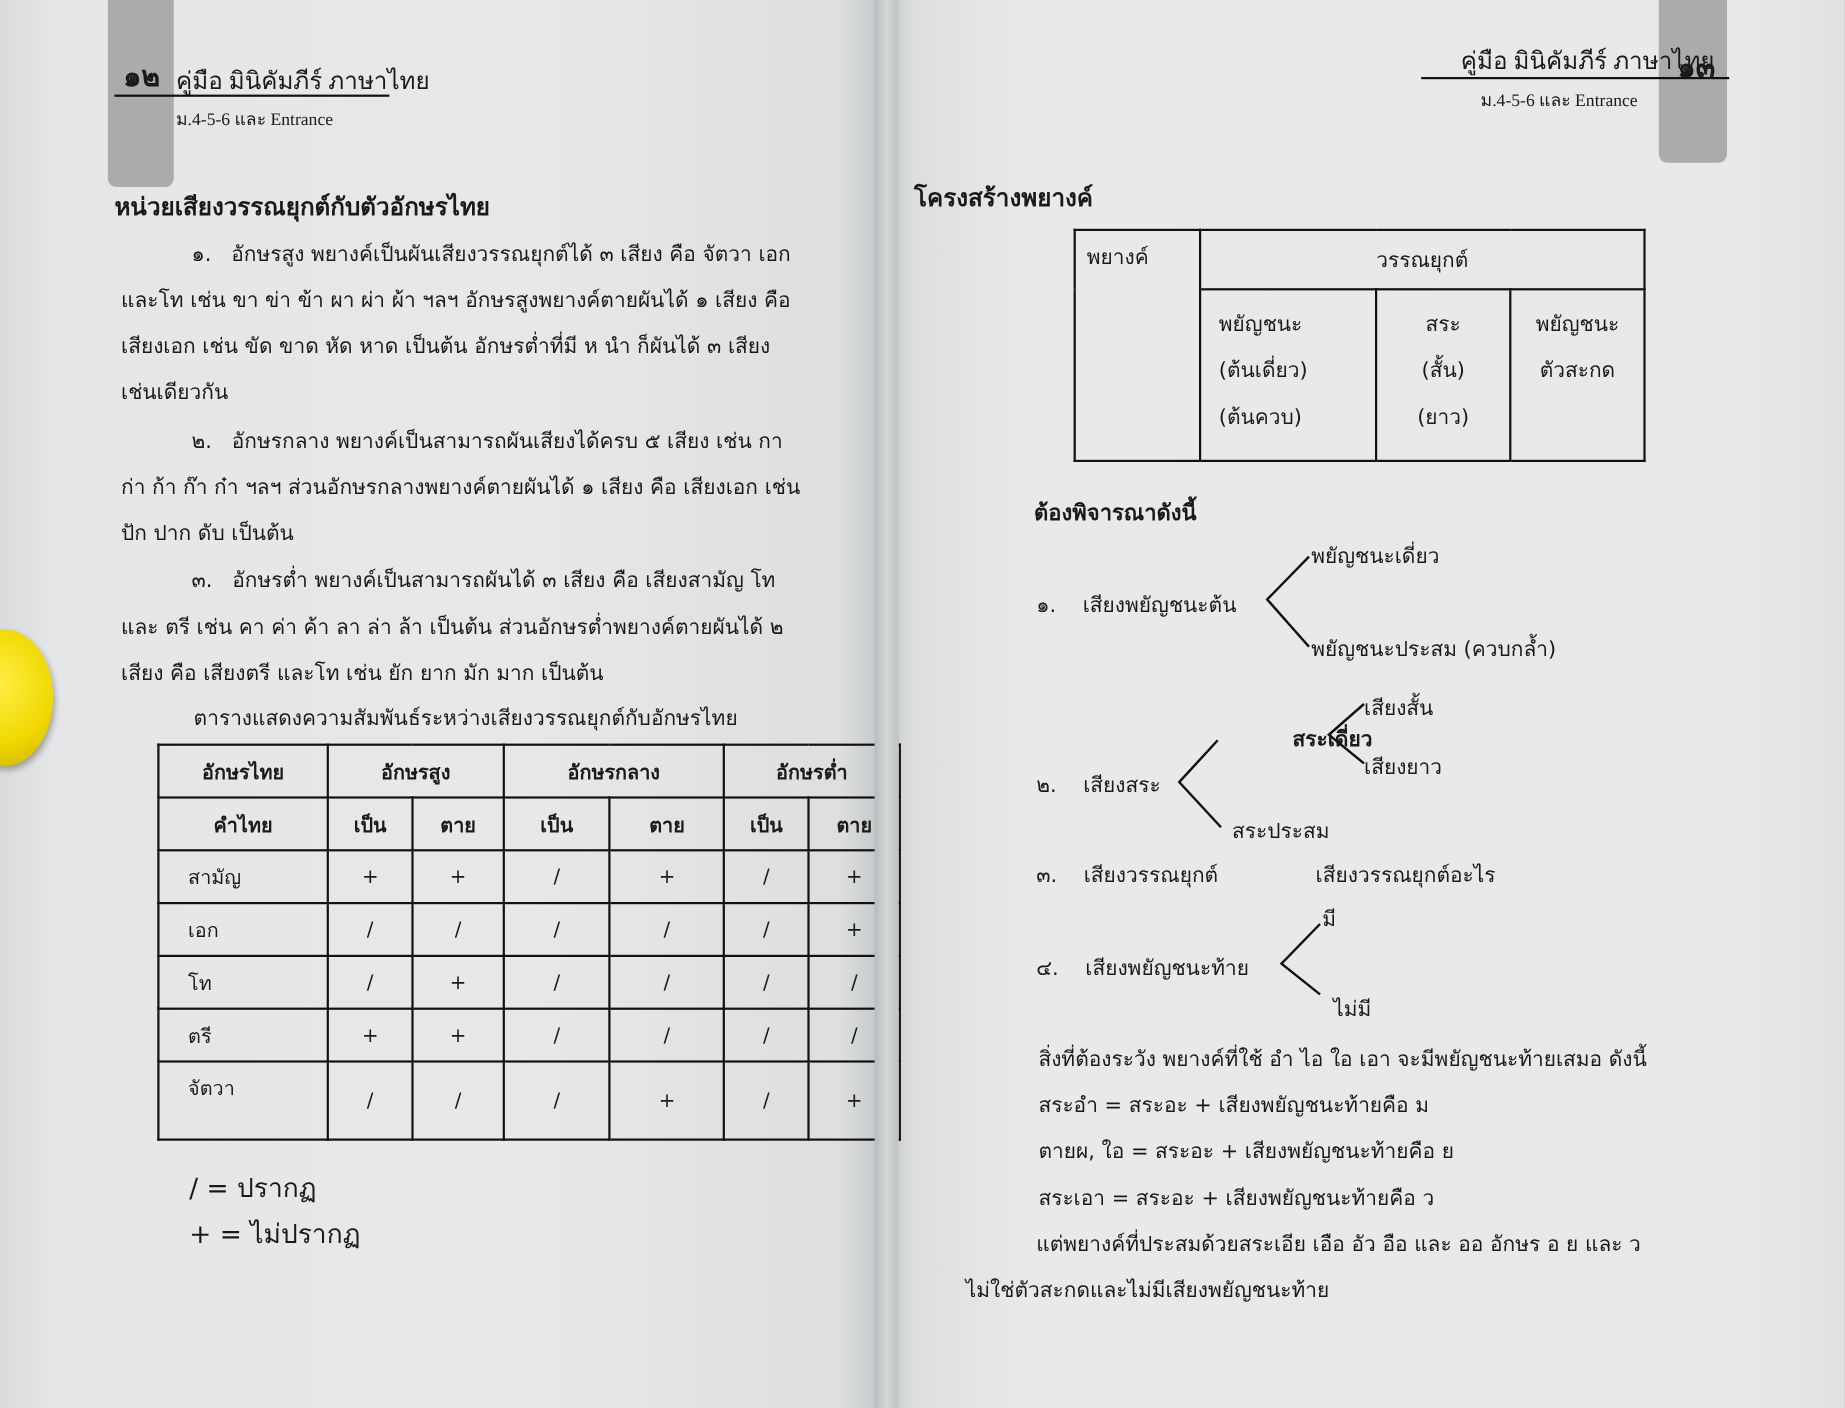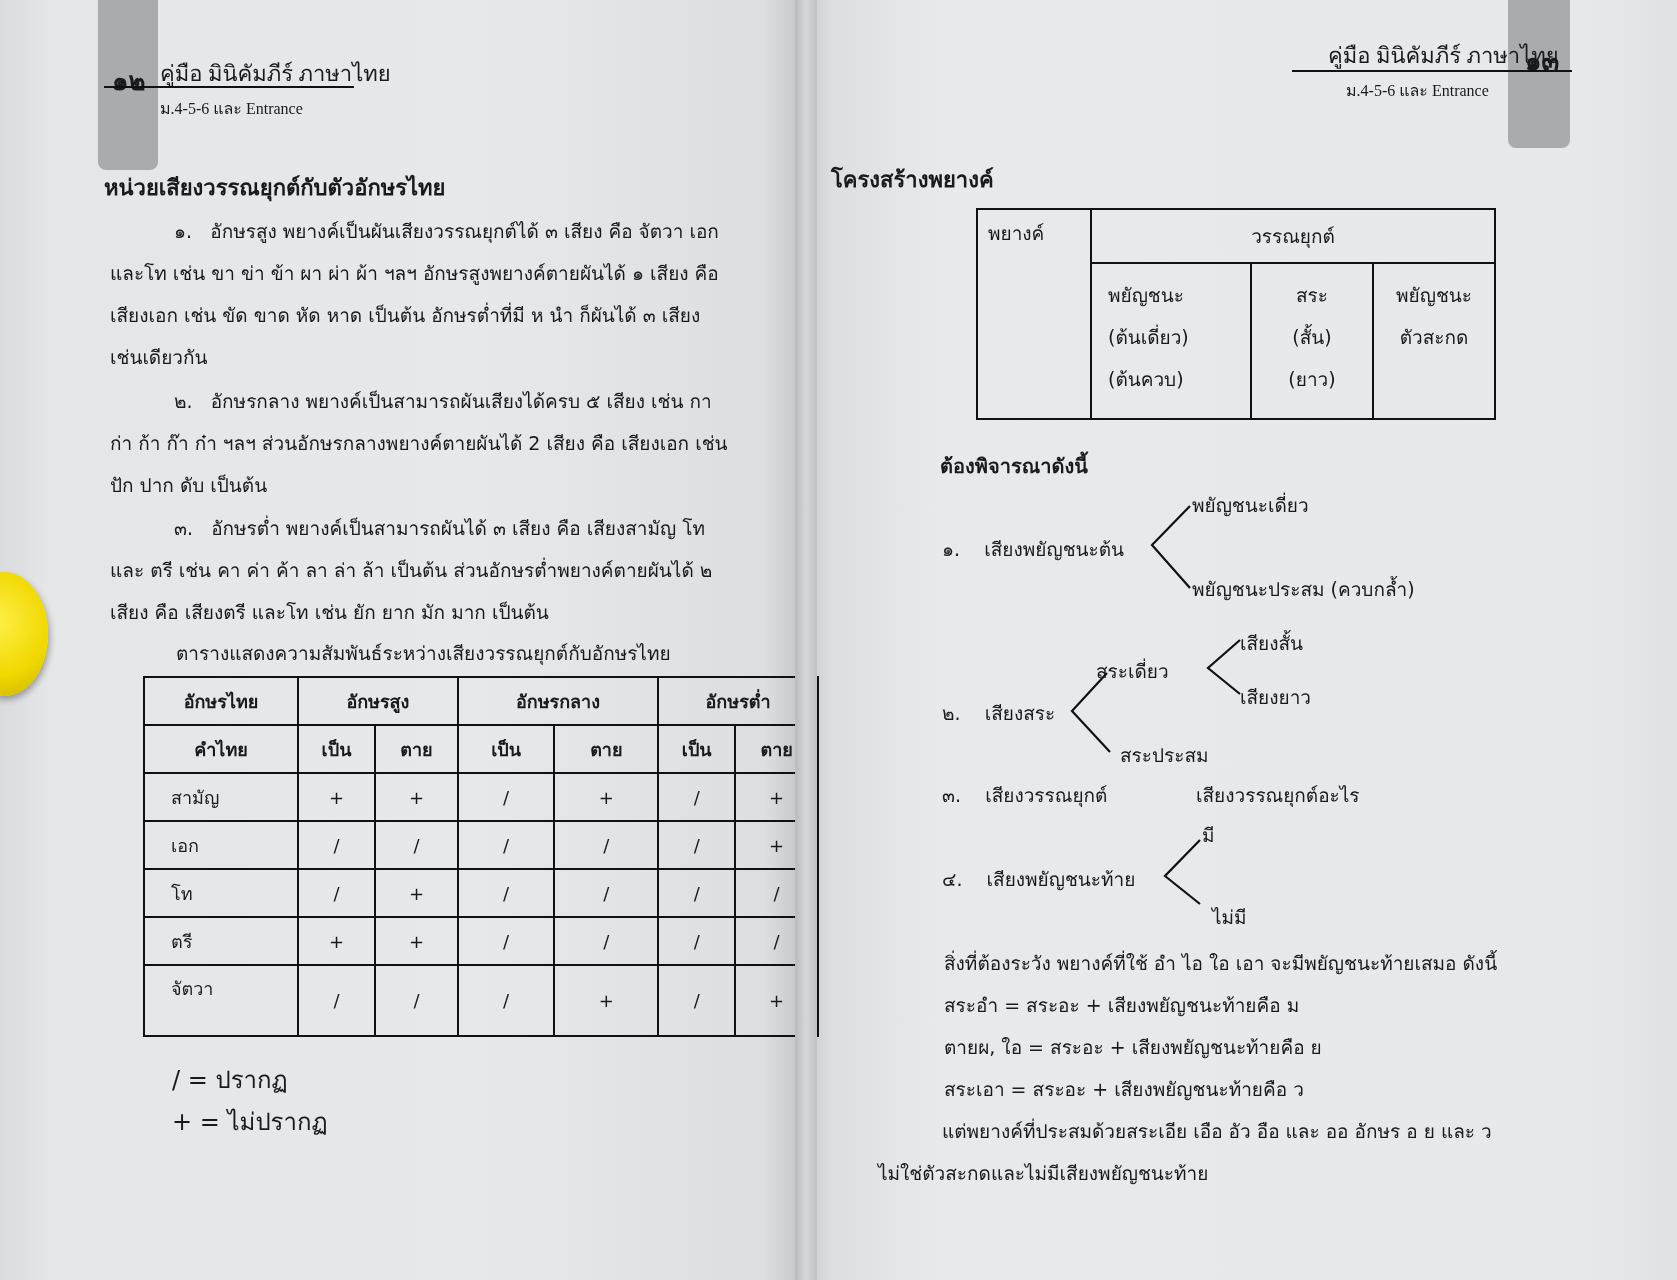--- a/index.html
+++ b/index.html
@@ -47,37 +47,37 @@
   .yellow-tab { position:absolute; left:-40px; top:572px; width:88px; height:124px; border-radius:50%;
     background:radial-gradient(circle at 40% 40%,#fff04a,#f0d800 60%,#c9b100 100%); box-shadow:2px 4px 6px rgba(0,0,0,0.3); }
 </style>
 </head>
 <body>
 
 <div class="page page-left"></div>
 <div class="tab-left"></div>
 <div class="yellow-tab"></div>
 
-<div class="hdr hdr-num" style="left:112px;top:60px;">๑๒</div>
+<div class="hdr hdr-num" style="left:112px;top:48px;">๑๒</div>
 <div class="hdr hdr-title" style="left:160px;top:56px;">คู่มือ มินิคัมภีร์ ภาษาไทย</div>
 <div class="hdr-rule" style="left:104px;top:86px;width:250px;"></div>
 <div class="hdr hdr-sub" style="left:160px;top:96px;">ม.4-5-6 และ Entrance</div>
 
 <div class="heading" style="left:104px;top:170px;">หน่วยเสียงวรรณยุกต์กับตัวอักษรไทย</div>
 
 <div class="para" style="left:110px;top:210px;width:650px;">
   <div><span class="indent"></span><span>๑.</span>&nbsp;&nbsp;&nbsp;<span>อักษรสูง พยางค์เป็นผันเสียงวรรณยุกต์ได้ ๓ เสียง คือ จัตวา เอก</span></div>
   <div>และโท เช่น ขา ข่า ข้า ผา ผ่า ผ้า ฯลฯ อักษรสูงพยางค์ตายผันได้ ๑ เสียง คือ</div>
   <div>เสียงเอก เช่น ขัด ขาด หัด หาด เป็นต้น อักษรต่ำที่มี ห นำ ก็ผันได้ ๓ เสียง</div>
   <div>เช่นเดียวกัน</div>
 </div>
 
 <div class="para" style="left:110px;top:380px;width:650px;">
   <div><span class="indent"></span><span>๒.</span>&nbsp;&nbsp;&nbsp;<span>อักษรกลาง พยางค์เป็นสามารถผันเสียงได้ครบ ๕ เสียง เช่น กา</span></div>
-  <div>ก่า ก้า ก๊า ก๋า ฯลฯ ส่วนอักษรกลางพยางค์ตายผันได้ 2 เสียง คือ เสียงเอก เช่น</div>
+  <div>ก่า ก้า ก๊า ก๋า ฯลฯ ส่วนอักษรกลางพยางค์ตายผันได้ ๑ เสียง คือ เสียงเอก เช่น</div>
   <div>ปัก ปาก ดับ เป็นต้น</div>
 </div>
 
 <div class="para" style="left:110px;top:507px;width:650px;">
   <div><span class="indent"></span><span>๓.</span>&nbsp;&nbsp;&nbsp;<span>อักษรต่ำ พยางค์เป็นสามารถผันได้ ๓ เสียง คือ เสียงสามัญ โท</span></div>
   <div>และ ตรี เช่น คา ค่า ค้า ลา ล่า ล้า เป็นต้น ส่วนอักษรต่ำพยางค์ตายผันได้ ๒</div>
   <div>เสียง คือ เสียงตรี และโท เช่น ยัก ยาก มัก มาก เป็นต้น</div>
 </div>
 
 <div class="para" style="left:176px;top:632px;">ตารางแสดงความสัมพันธ์ระหว่างเสียงวรรณยุกต์กับอักษรไทย</div>
@@ -206,21 +206,21 @@
 
 <div class="tree" style="left:942px;top:534px;">
   <span>๑.</span>&nbsp;&nbsp;&nbsp;&nbsp;<span>เสียงพยัญชนะต้น</span>
 </div>
 <div class="tree" style="left:1192px;top:490px;">พยัญชนะเดี่ยว</div>
 <div class="tree" style="left:1192px;top:574px;">พยัญชนะประสม (ควบกล้ำ)</div>
 
 <div class="tree" style="left:942px;top:698px;">
   <span>๒.</span>&nbsp;&nbsp;&nbsp;&nbsp;<span>เสียงสระ</span>
 </div>
-<div class="tree" style="left:1096px;top:656px;">สระเดี่ยว</div>
+<div class="tree" style="left:1175px;top:656px;font-weight:bold;">สระเดี่ยว</div>
 <div class="tree" style="left:1120px;top:740px;">สระประสม</div>
 <div class="tree" style="left:1240px;top:628px;">เสียงสั้น</div>
 <div class="tree" style="left:1240px;top:682px;">เสียงยาว</div>
 
 <div class="tree" style="left:942px;top:780px;">
   <span>๓.</span>&nbsp;&nbsp;&nbsp;&nbsp;<span>เสียงวรรณยุกต์</span>
 </div>
 <div class="tree" style="left:1196px;top:780px;">เสียงวรรณยุกต์อะไร</div>
 
 <div class="tree" style="left:942px;top:864px;">

